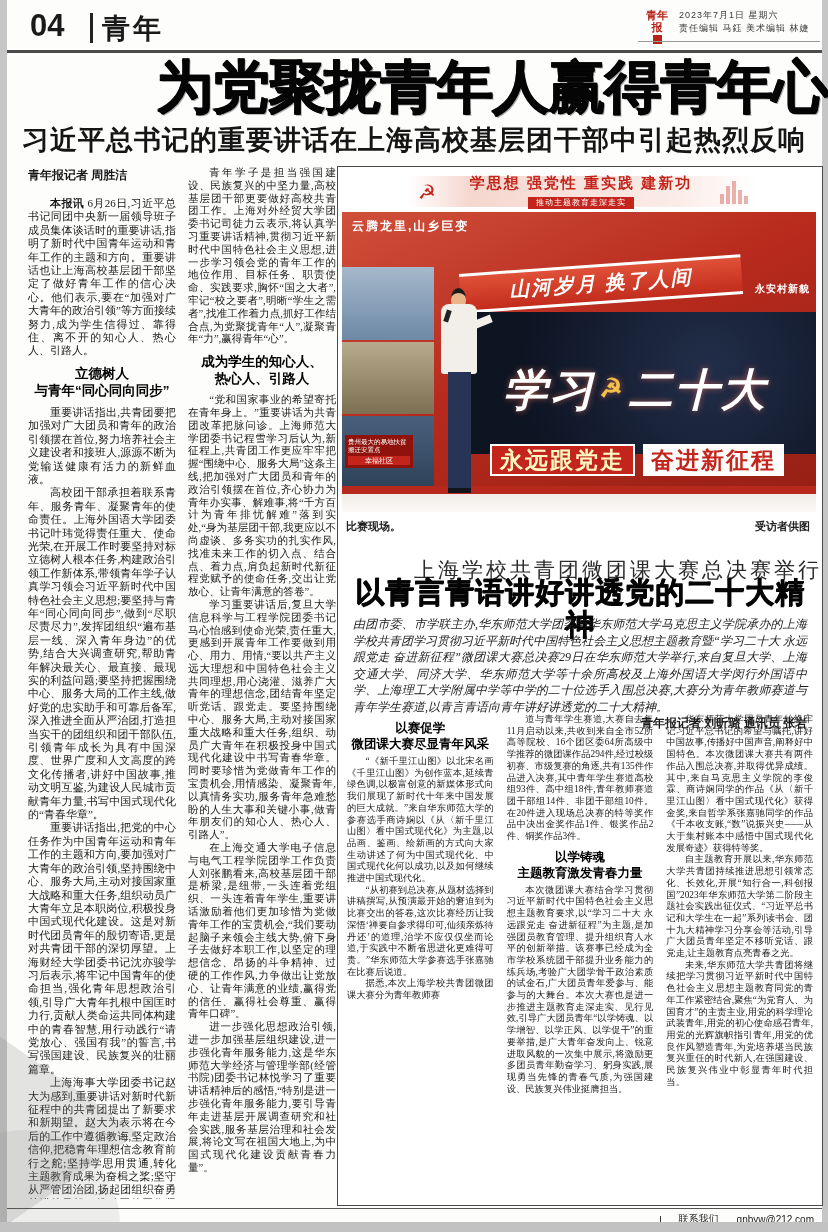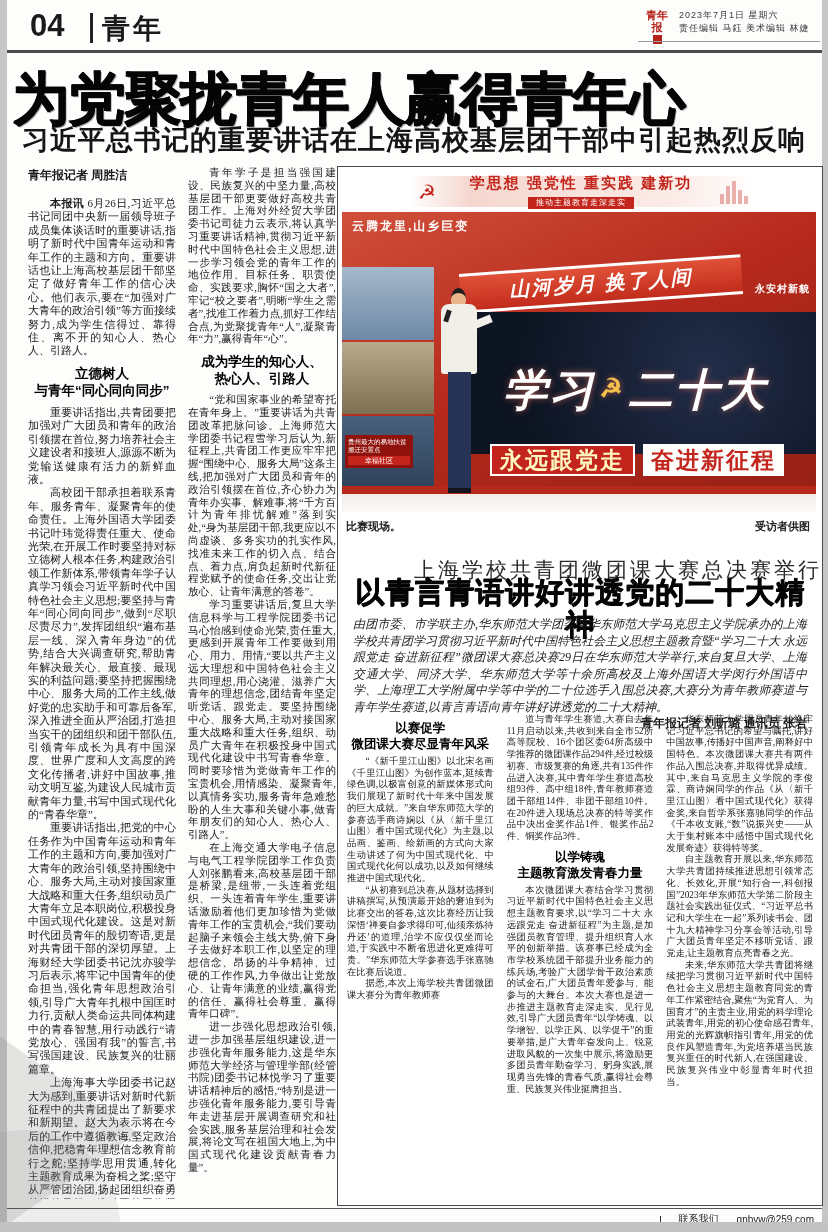--- a/index.html
+++ b/index.html
@@ -15,21 +15,21 @@
   .pbar{position:absolute;left:90px;top:13px;width:3px;height:30px;background:#222;}
   .psec{position:absolute;left:102px;top:10px;font:bold 28px "Liberation Sans",sans-serif;letter-spacing:3px;}
   .mast{position:absolute;left:642px;top:9px;display:flex;gap:7px;align-items:flex-start;}
   .mast-logo{width:30px;color:#b5231b;font:bold 11px/12px "Liberation Serif",serif;text-align:center;}
   .mast-logo::after{content:"";display:block;width:9px;height:9px;background:#b5231b;margin:2px auto 0;}
   .mast-text{font:9px/13px "Liberation Sans",sans-serif;color:#3a3a3a;letter-spacing:1px;}
   .mast-rule{position:absolute;left:638px;right:8px;top:41px;height:1px;background:#9a9a9a;}
   .head-rule{position:absolute;left:7px;right:6px;top:50px;height:3px;background:#4b4b4b;}
 
   
-  .h-main{position:absolute;left:0;right:0;top:56px;margin:12px;text-align:left;
+  .h-main{position:absolute;left:0;right:0;top:56px;margin:0;text-align:right;
     font:900 57px/1.08 "Liberation Sans",sans-serif;color:#050505;letter-spacing:-1px;
     text-shadow:1px 0 0 #000,0 1px 0 #000,1px 1px 0 #000,2px 2px 0 rgba(0,0,0,.35);}
   .h-sub{position:absolute;left:0;right:0;top:124px;text-align:center;
     font:600 27px/1.2 "Liberation Sans",sans-serif;color:#151515;letter-spacing:1px;}
 
   
   .col{position:absolute;top:167px;height:1032px;overflow:hidden;text-align:justify;color:#191919;}
   .colL1{left:28px;width:148px;font-size:11px;line-height:13.4px;}
   .colL2{left:188px;width:148px;font-size:10.6px;line-height:12.8px;}
   .col p{margin:0;text-indent:2em;}
@@ -232,34 +232,34 @@
         <p>“《新千里江山图》以北宋名画《千里江山图》为创作蓝本,延续青绿色调,以极富创意的新媒体形式向我们展现了新时代十年来中国发展的巨大成就。”来自华东师范大学的参赛选手商诗娴以《从〈新千里江山图〉看中国式现代化》为主题,以品画、鉴画、绘新画的方式向大家生动讲述了何为中国式现代化、中国式现代化何以成功,以及如何继续推进中国式现代化。</p>
         <p>“从初赛到总决赛,从题材选择到讲稿撰写,从预演最开始的窘迫到为比赛交出的答卷,这次比赛经历让我深悟‘禅要自参求得印可,仙须亲炼待丹还’的道理,治学不应仅仅坐而论道,于实践中不断省思进化更难得可贵。”华东师范大学参赛选手张嘉驰在比赛后说道。</p>
         <p>据悉,本次上海学校共青团微团课大赛分为青年教师赛</p>
       </div>
       <div class="rcol">
         <p>道与青年学生赛道,大赛自去年11月启动以来,共收到来自全市52所高等院校、16个团区委64所高级中学推荐的微团课作品294件,经过校级初赛、市级复赛的角逐,共有135件作品进入决赛,其中青年学生赛道高校组93件、高中组18件,青年教师赛道团干部组14件、非团干部组10件。在20件进入现场总决赛的特等奖作品中决出金奖作品1件、银奖作品2件、铜奖作品3件。</p>
         <div class="rhead">
           <div>以学铸魂</div>
           <div>主题教育激发青春力量</div>
         </div>
-        <p>本次微团课大赛结合学习贯彻习近平新时代中国特色社会主义思想主题教育要求,以“学习二十大 永远跟党走 奋进新征程”为主题,是加强团员教育管理、提升组织育人水平的创新举措。该赛事已经成为全市学校系统团干部提升业务能力的练兵场,考验广大团学骨干政治素质的试金石,广大团员青年爱参与、能参与的大舞台。本次大赛也是进一步推进主题教育走深走实、见行见效,引导广大团员青年“以学铸魂、以学增智、以学正风、以学促干”的重要举措,是广大青年奋发向上、锐意进取风貌的一次集中展示,将激励更多团员青年勤奋学习、躬身实践,展现勇当先锋的青春气质,赢得社会尊重、民族复兴伟业挺膺担当。</p>
+        <p>本次微团课大赛结合学习贯彻习近平新时代中国特色社会主义思想主题教育要求,以“学习二十大 永远跟党走 奋进新征程”为主题,是加强团员教育管理、提升组织育人水平的创新举措。该赛事已经成为全市学校系统团干部提升业务能力的练兵场,考验广大团学骨干政治素质的试金石,广大团员青年爱参与、能参与的大舞台。本次大赛也是进一步推进主题教育走深走实、见行见效,引导广大团员青年“以学铸魂、以学增智、以学正风、以学促干”的重要举措,是广大青年奋发向上、锐意进取风貌的一次集中展示,将激励更多团员青年勤奋学习、躬身实践,展现勇当先锋的青春气质,为强国建设、民族复兴伟业挺膺担当。</p>
       </div>
       <div class="rcol">
         <p>华东师范大学团员青年始终牢记习近平总书记的希望与嘱托,讲好中国故事,传播好中国声音,阐释好中国特色。本次微团课大赛共有两件作品入围总决赛,并取得优异成绩。其中,来自马克思主义学院的李俊霖、商诗娴同学的作品《从〈新千里江山图〉看中国式现代化》获得金奖,来自哲学系张嘉驰同学的作品《千本收支账,“数”说振兴史——从大于集村账本中感悟中国式现代化发展奇迹》获得特等奖。</p>
         <p>自主题教育开展以来,华东师范大学共青团持续推进思想引领常态化、长效化,开展“知行合一,科创报国”2023年华东师范大学第二阶段主题社会实践出征仪式、“习近平总书记和大学生在一起”系列读书会、团十九大精神学习分享会等活动,引导广大团员青年坚定不移听党话、跟党走,让主题教育点亮青春之光。</p>
         <p>未来,华东师范大学共青团将继续把学习贯彻习近平新时代中国特色社会主义思想主题教育同党的青年工作紧密结合,聚焦“为党育人、为国育才”的主责主业,用党的科学理论武装青年,用党的初心使命感召青年,用党的光辉旗帜指引青年,用党的优良作风塑造青年,为党培养堪当民族复兴重任的时代新人,在强国建设、民族复兴伟业中彰显青年时代担当。</p>
       </div>
     </div>
   </section>
 
   <div class="wm2"></div>
   <div class="wm"></div>
 
   <div class="foot-rule"></div>
   <div class="footer">
     <span class="foot-dash"></span>
     <span>联系我们</span>
-    <span>qnbyw@259.com</span>
+    <span>qnbyw@212.com</span>
   </div>
 
   <div class="edge edge-b"></div>
 </div>
 
 </body></html>

